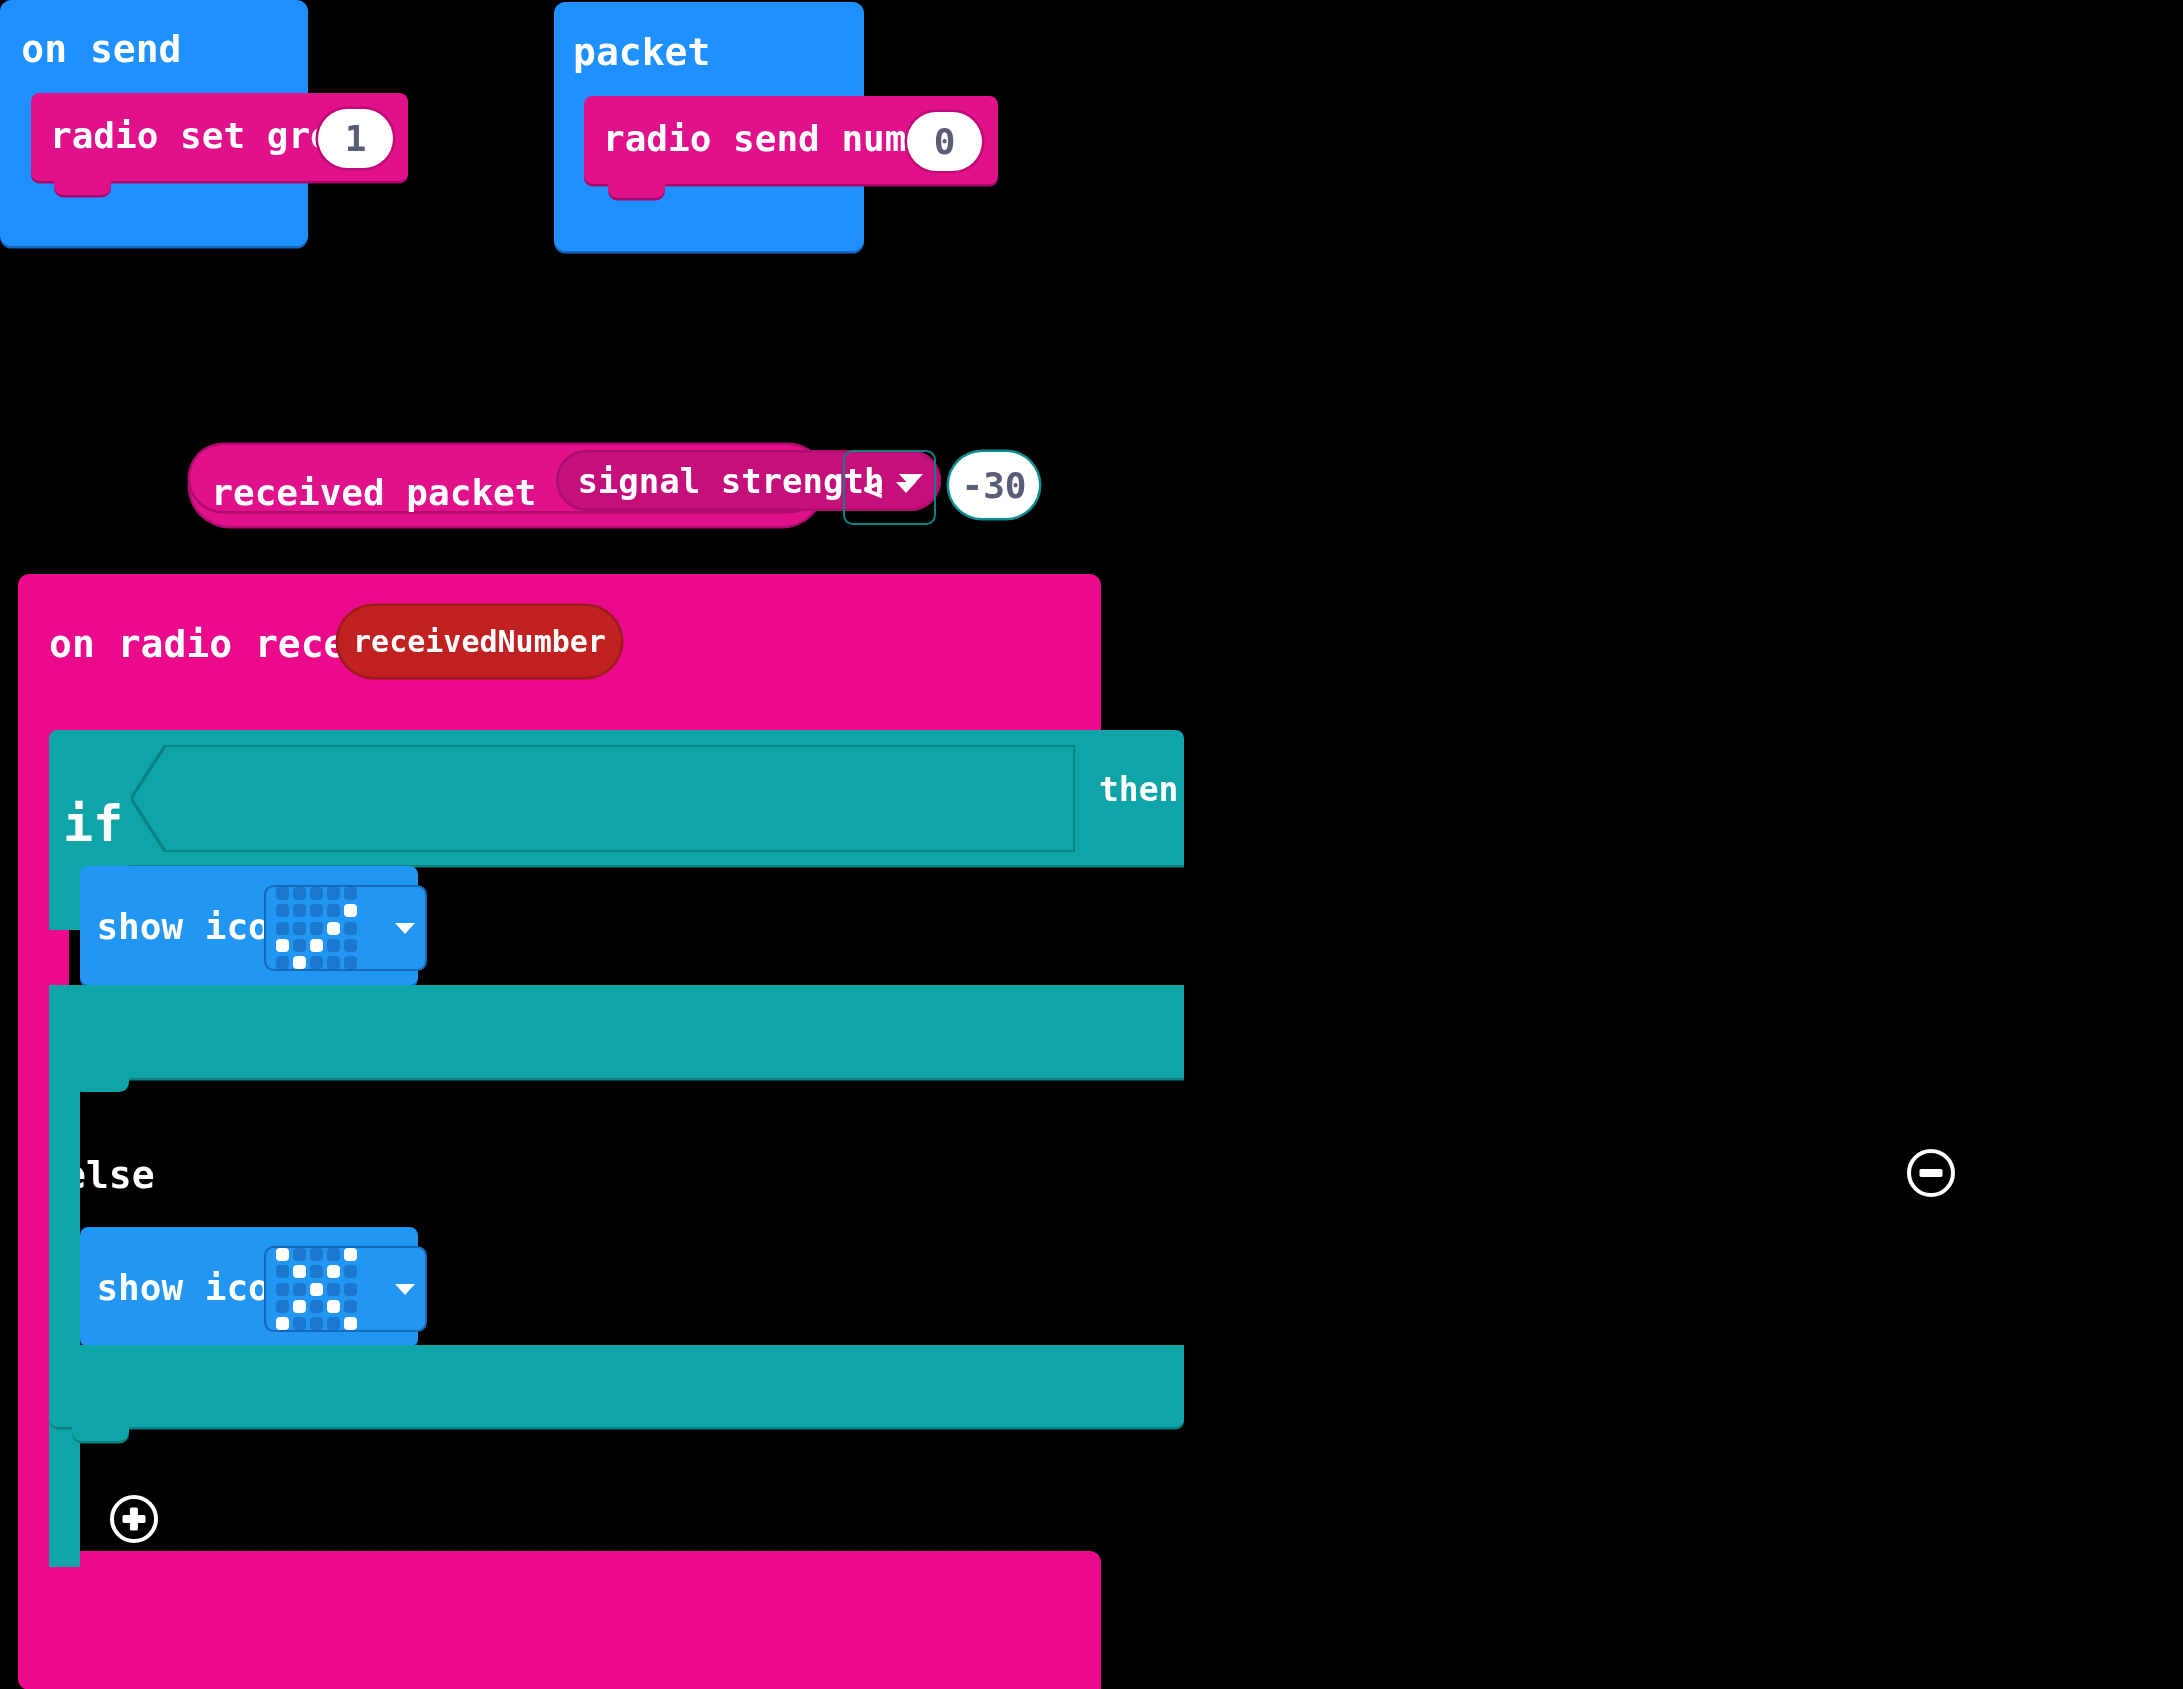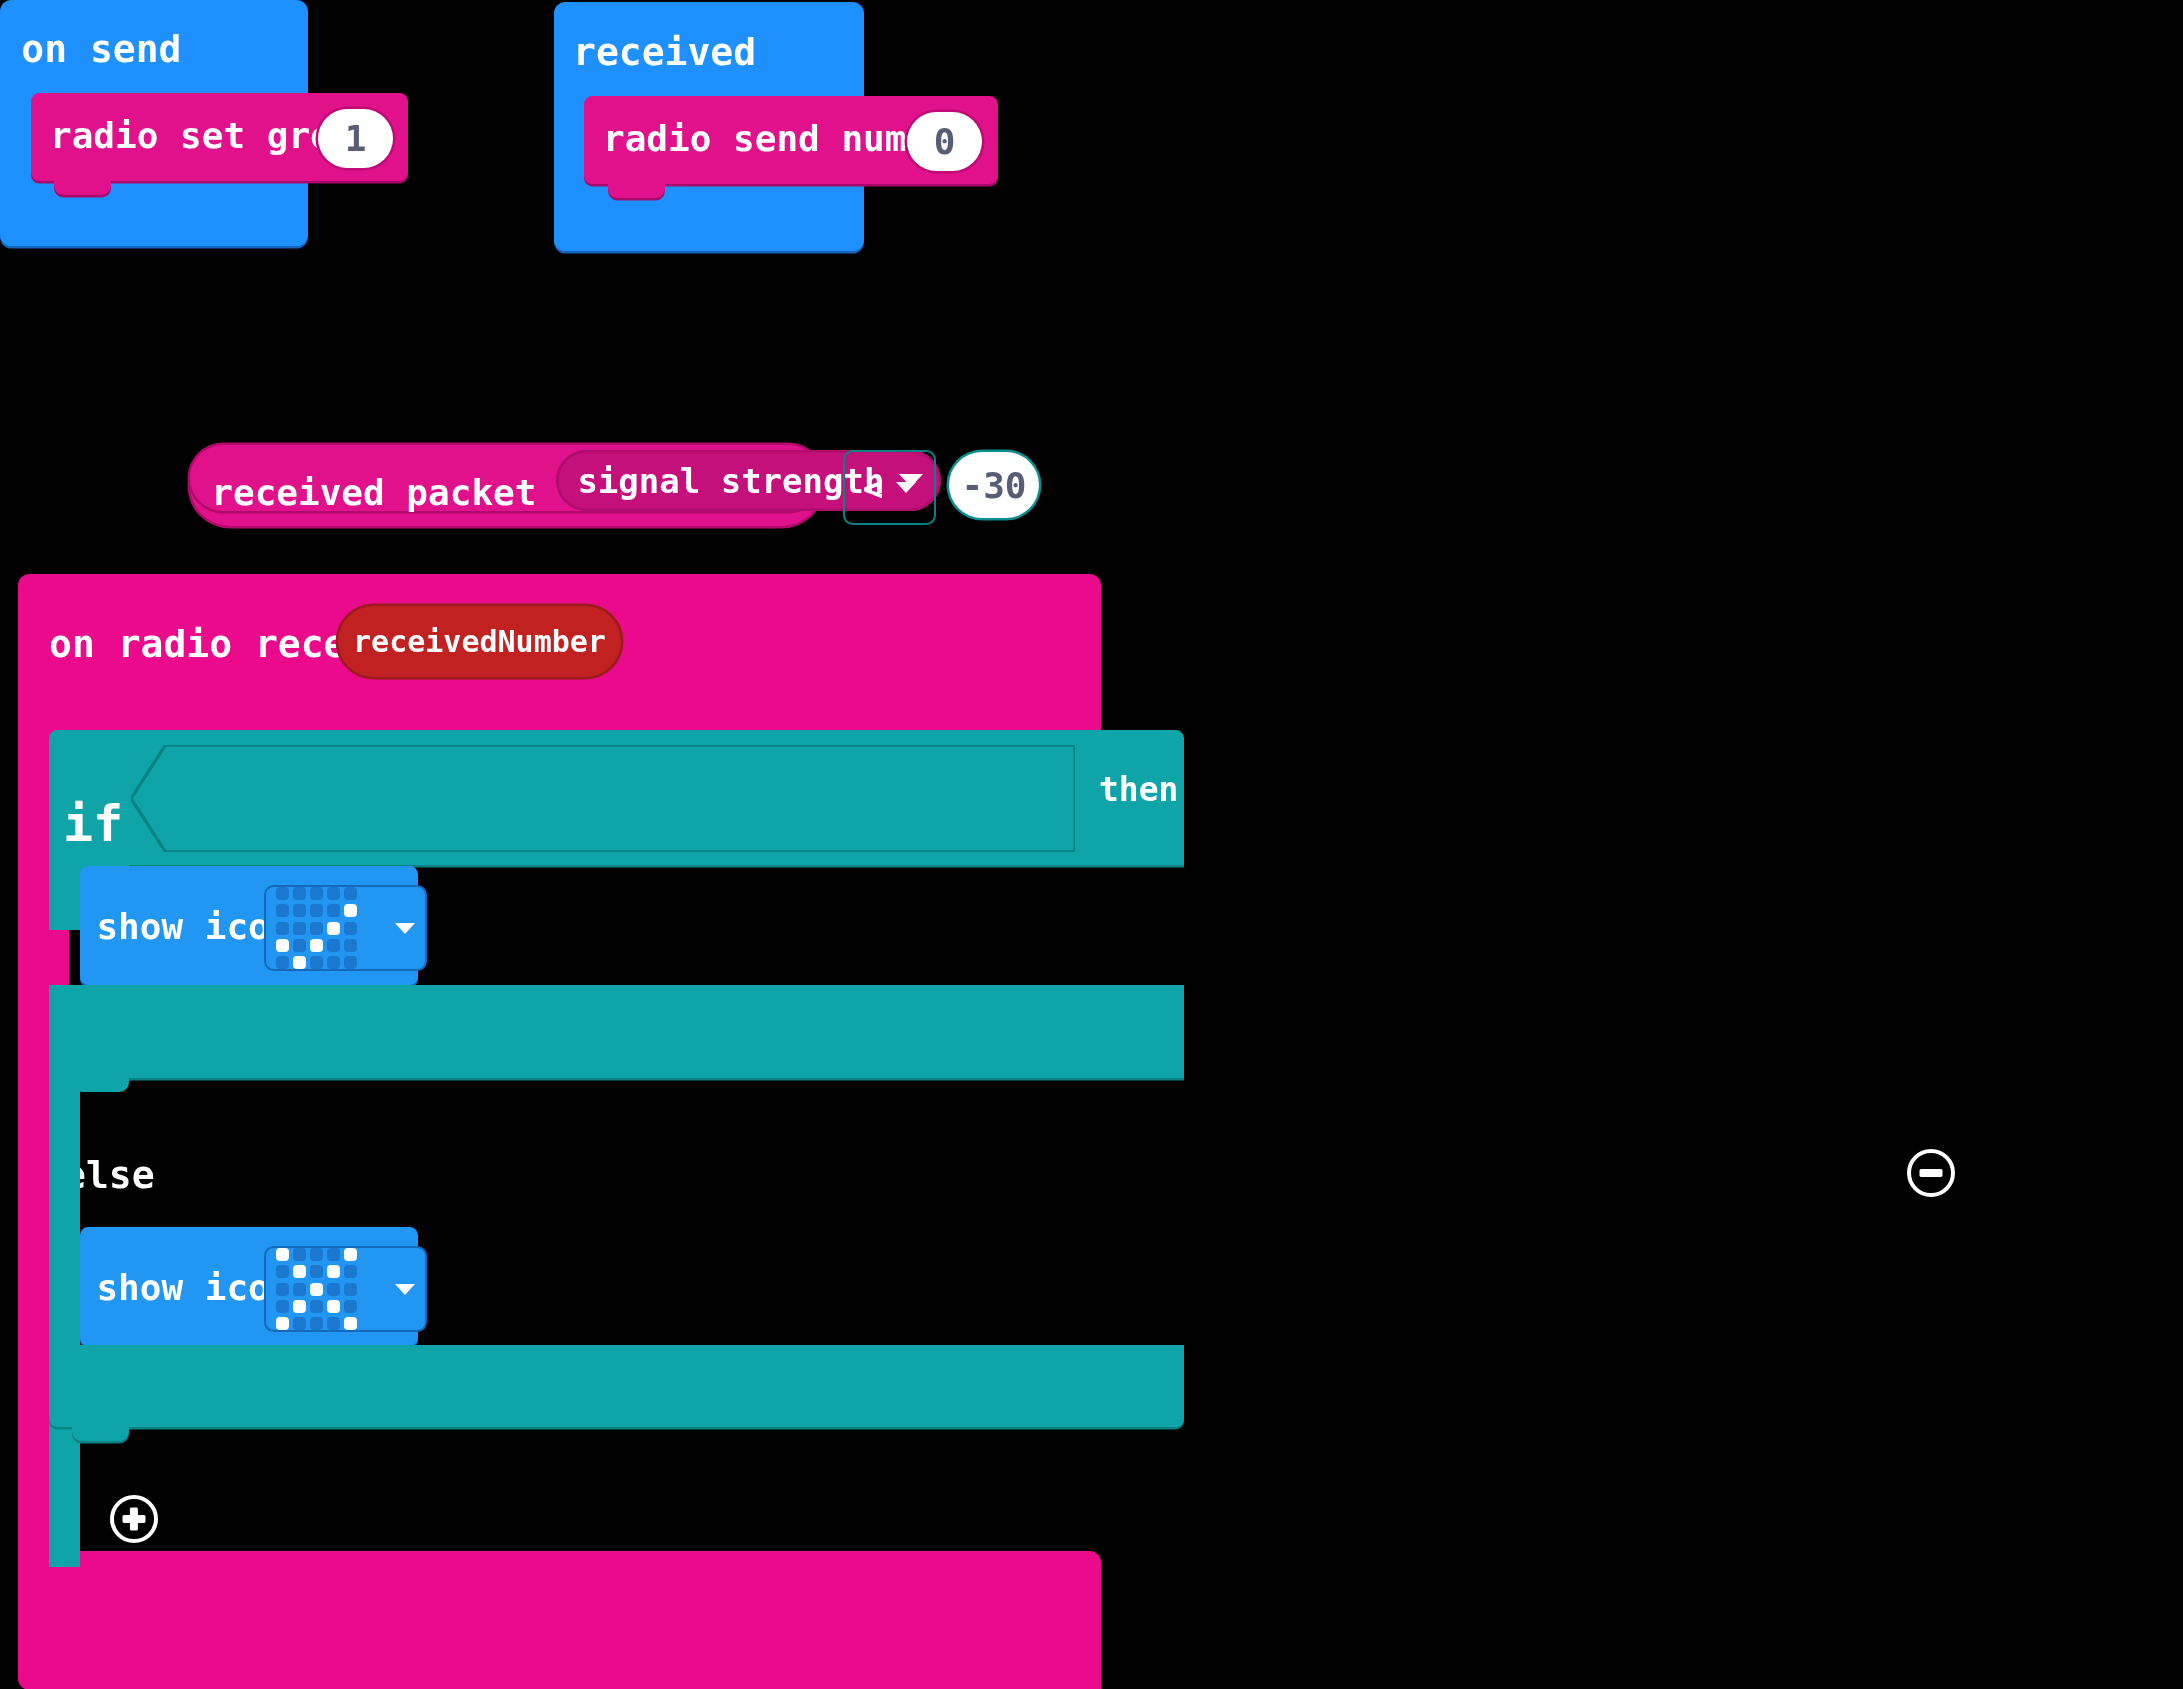--- a/index.html
+++ b/index.html
@@ -160,21 +160,21 @@
 <div class="abs" style="left:54px; top:90px; width:57px; height:18px; background:#1e90ff;"></div>
 
 <div class="abs stmt stmt-pink" style="left:31px; top:93px; width:377px; height:88px;">
   <div class="abs txt" style="left:19px; top:24.6px; font-size:36px;">radio set group</div>
 </div>
 
 <div class="abs" style="left:54px; top:179px; width:57px; height:16.4px; background:#e0118a; border-bottom-left-radius:9.8px; border-bottom-right-radius:9.8px; box-shadow:0 2.5px 0 0 #a8086a;"></div>
 <div class="numfield shad-pink" style="left:318px; top:109px; width:75px; height:59px; font-size:36px;">1</div>
 
 <div class="abs hat-blue" style="left:554px; top:1.6px; width:310px; height:249px;">
-  <div class="abs txt" style="left:19px; top:31px; font-size:38px;">received</div>
+  <div class="abs txt" style="left:19px; top:31px; font-size:38px;">packet</div>
 </div>
 <div class="abs" style="left:608px; top:92px; width:57px; height:18px; background:#1e90ff;"></div>
 
 <div class="abs stmt stmt-pink" style="left:584px; top:96px; width:414px; height:88px;">
   <div class="abs txt" style="left:19px; top:25.4px; font-size:36px;">radio send number</div>
 </div>
 <div class="abs" style="left:608px; top:182px; width:57px; height:16.4px; background:#e0118a; border-bottom-left-radius:9.8px; border-bottom-right-radius:9.8px; box-shadow:0 2.5px 0 0 #a8086a;"></div>
 <div class="numfield shad-pink" style="left:907px; top:112px; width:75px; height:59px; font-size:36px;">0</div>
 
 <div class="abs" style="left:18px; top:574px; width:1083px; height:156px; background:#eb0a8c; border-top-left-radius:11.5px; border-top-right-radius:11.5px;"></div>

